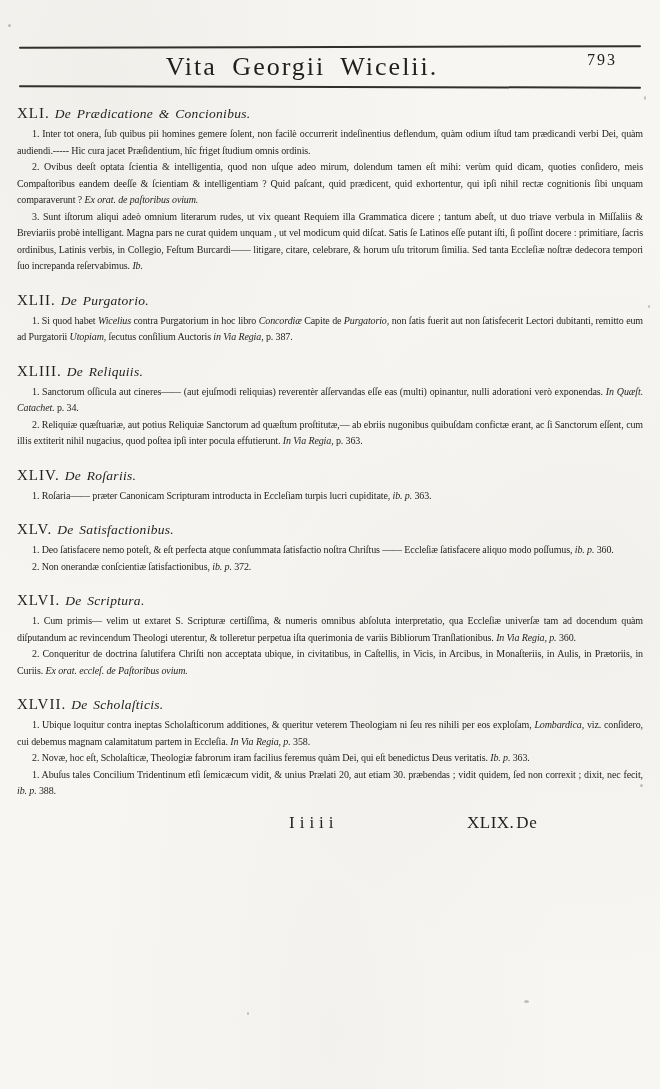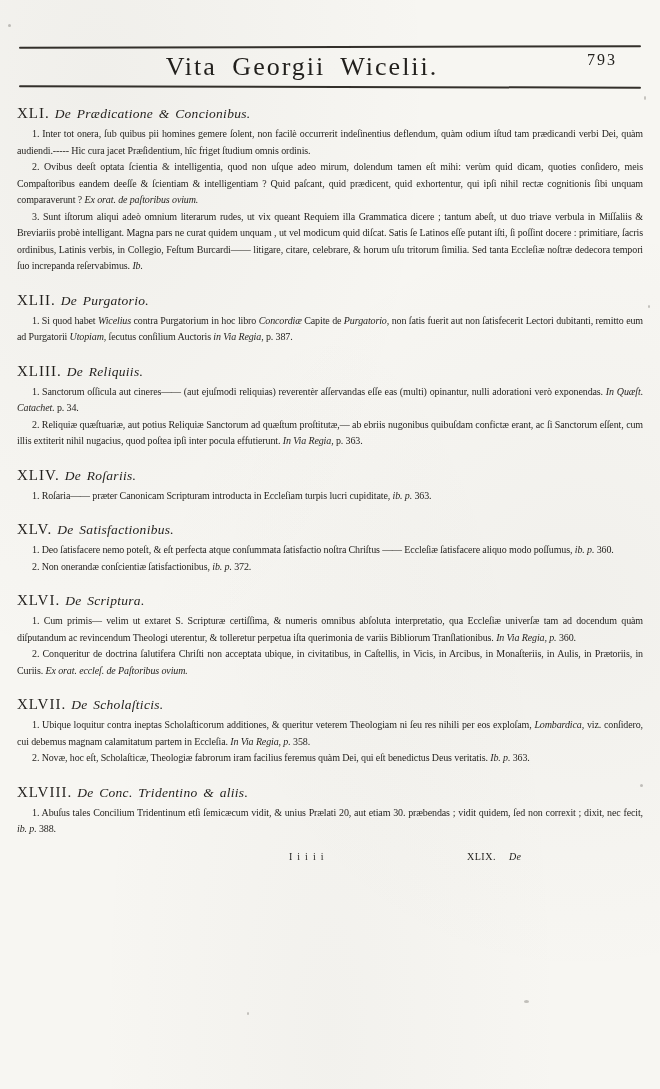--- a/index.html
+++ b/index.html
@@ -24,24 +24,24 @@
   }
   .page-num{position:absolute;right:26px;top:3px;font-size:16px;letter-spacing:2px;}
   h2.section-heading{margin:9px 0 2px 0;font-weight:normal;}
   .sec-num{font-size:15px;letter-spacing:1px;margin-right:5px;}
   .sec-title{font-style:italic;font-size:13.5px;letter-spacing:0.3px;word-spacing:2px;}
   p.para{
     margin:0;text-align:justify;text-indent:15px;
     font-size:10px;line-height:16.5px;letter-spacing:-0.12px;
   }
   .it{font-style:italic;}
-  .footer{position:relative;height:22px;margin-top:13px;font-size:10px;}
+  .footer{position:relative;height:22px;margin-top:13px;font-size:17px;}
   .sig{position:absolute;left:272px;letter-spacing:5px;}
   .catch{position:absolute;left:450px;letter-spacing:0.5px;}
-  .catch .cw-word{font-style:italic;margin-left:13px;text-align:right;}
+  .catch .cw-word{margin-left:2px;text-align:right;}
   .speck{position:absolute;border-radius:50%;background:rgba(70,66,60,0.3);}
 </style>
 </head>
 <body>
 
 <div class="content">
 
   <div class="rule rule-top"></div>
 
   <header class="header-row">
@@ -100,23 +100,20 @@
 
   <section>
     <h2 class="section-heading">
       <span class="sec-num">XLVII.</span><span class="sec-title">De Scholaſticis.</span>
     </h2>
     <p class="para"><span>1. Ubique loquitur contra ineptas Scholaſticorum additiones, &amp; queritur veterem Theologiam ni ſeu res nihili per eos exploſam, </span><span class="it">Lombardica,</span><span> viz. conſidero, cui debemus magnam calamitatum partem in Eccleſia. </span><span class="it">In Via Regia, p.</span><span> 358.</span></p>
     <p class="para"><span>2. Novæ, hoc eſt, Scholaſticæ, Theologiæ fabrorum iram facilius feremus quàm Dei, qui eſt benedictus Deus veritatis. </span><span class="it">Ib. p.</span><span> 363.</span></p>
   </section>
 
   <section>
-    <h2 class="section-heading">
-      <span class="sec-num">XLVIII.</span><span class="sec-title">De Conc. Tridentino &amp; aliis.</span>
-    </h2>
     <p class="para"><span>1. Abuſus tales Concilium Tridentinum etſi ſemicæcum vidit, &amp; unius Prælati 20, aut etiam 30. præbendas ; vidit quidem, ſed non correxit ; dixit, nec fecit, </span><span class="it">ib. p.</span><span> 388.</span></p>
   </section>
 
   <div class="footer">
     <span class="sig">Iiiii</span>
     <span class="catch"><span class="cw-num">XLIX.</span><span class="cw-word">De</span></span>
   </div>
 
 </div>
 

